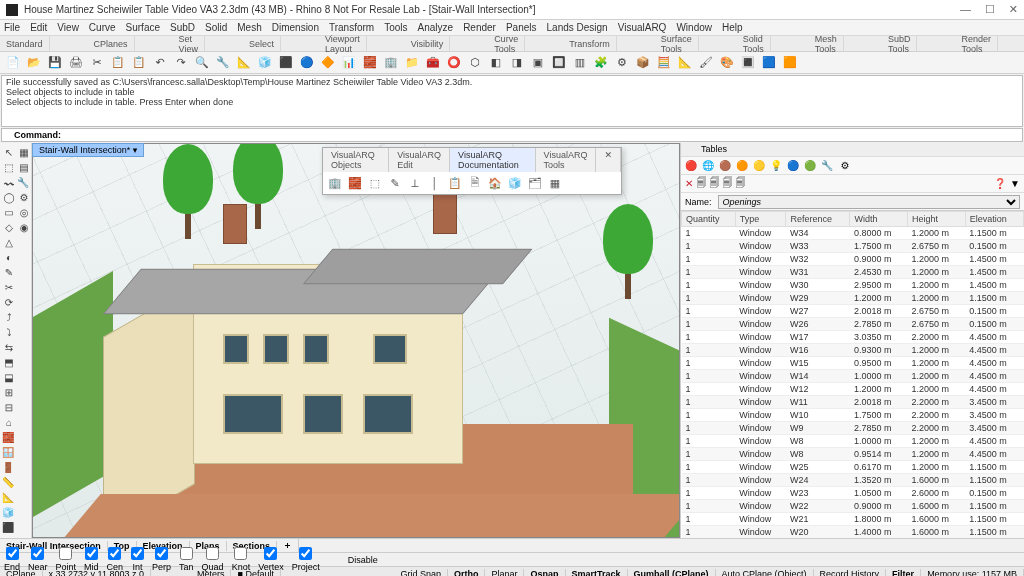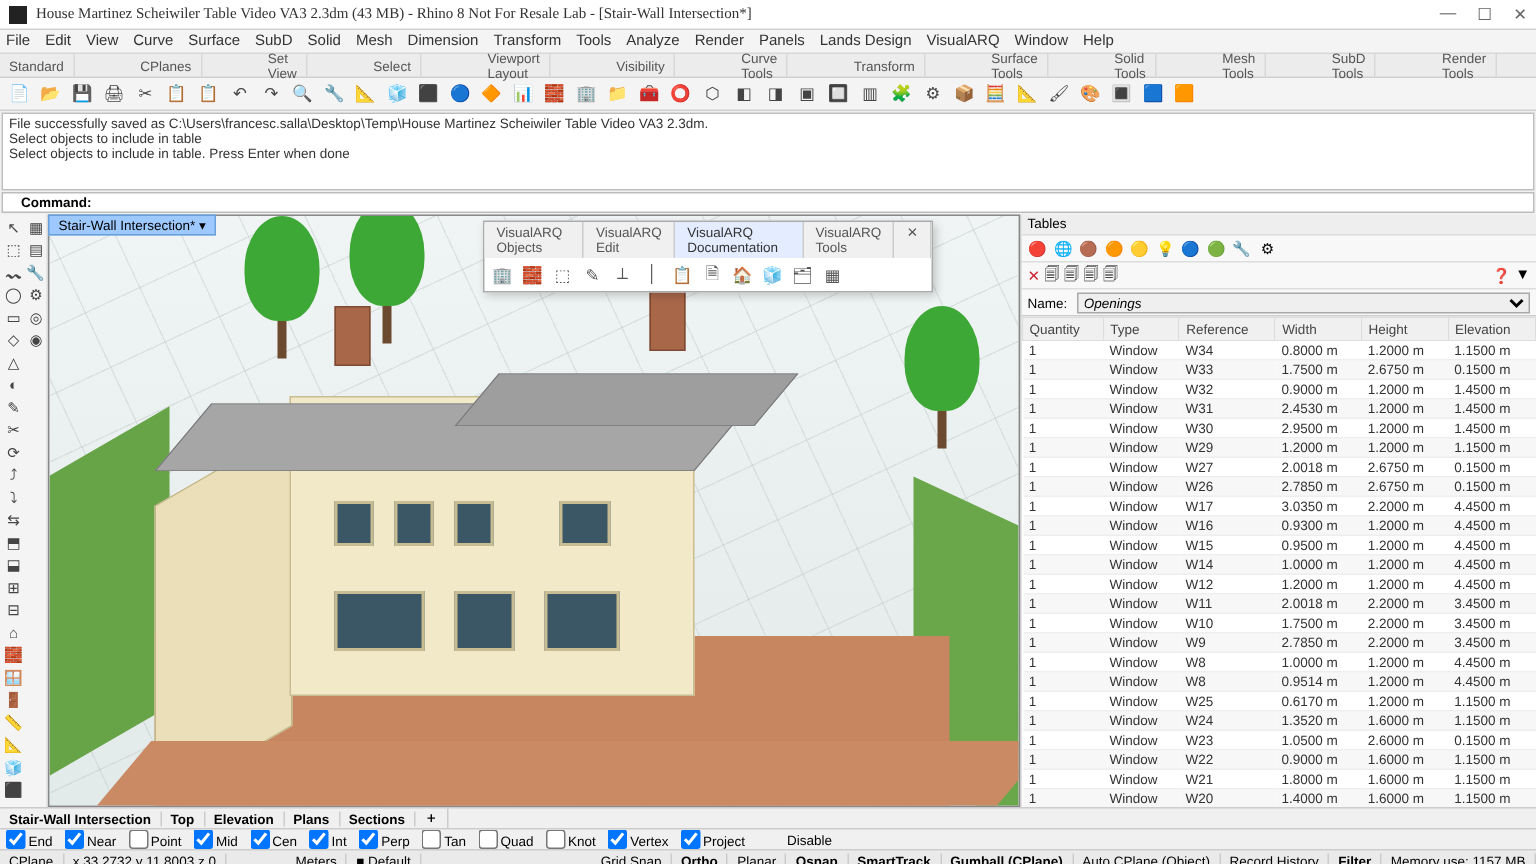--- a/index.html
+++ b/index.html
@@ -1,19 +1,19 @@
 <!DOCTYPE html>
 <html><head>
 <meta charset="utf-8">
 <style>
 * { box-sizing: border-box; margin: 0; padding: 0; font-family: "Segoe UI", Tahoma, sans-serif; }
 html, body { width: 1024px; height: 576px; overflow: hidden; background: #f0f0f0; font-size: 10px; }
 .titlebar { height: 20px; background: #fff; display: flex; align-items: center; padding: 0 6px; border-bottom: 1px solid #d0d0d0; }
 .titlebar .icon { width: 12px; height: 12px; background: #222; margin-right: 6px; }
-.titlebar .title { flex: 1; font-size: 10px; color: #333; font-family: Liberation Serif, serif; }
+.titlebar .title { flex: 1; font-size: 10px; color: #333; }
 .titlebar .winbtns { display: flex; gap: 14px; color: #666; font-size: 11px; }
 .titlebar .winbtns span { cursor: pointer; }
 .menubar { height: 16px; background: #f4f4f4; display: flex; align-items: center; padding: 0 4px; gap: 10px; font-size: 10px; color: #333; border-bottom: 1px solid #d8d8d8; }
 .menubar span { cursor: pointer; }
 .tabstrip { height: 16px; background: #ececec; display: flex; align-items: center; font-size: 9px; color: #555; border-bottom: 1px solid #d0d0d0; gap: 38px; }
 .tabstrip .tab { padding: 0 6px; height: 100%; display: flex; align-items: center; border-right: 1px solid #d8d8d8; cursor: pointer; }
 .toolbar { height: 22px; background: #f4f4f4; display: flex; align-items: center; padding: 0 4px; gap: 3px; border-bottom: 1px solid #d0d0d0; }
 .toolbar .tbtn { width: 18px; height: 18px; display: flex; align-items: center; justify-content: center; font-size: 11px; color: #444; cursor: pointer; border-radius: 2px; }
 .cmdlog { height: 52px; background: #fff; border: 1px solid #bcbcbc; margin: 1px; padding: 2px 4px; font-size: 9px; color: #333; overflow: hidden; line-height: 1.1; }
 .cmdinput { height: 14px; background: #fff; border: 1px solid #bcbcbc; margin: 0 1px 1px 1px; padding: 0 12px; font-size: 9px; font-weight: bold; display: flex; align-items: center; }
@@ -42,35 +42,35 @@
 .brick-wall-front { position:absolute; left:-40px; top:270px; width:600px; height:90px; background:#c98a64; transform:skewX(-40deg); }
 .chimney { position:absolute; width:24px; height:40px; background:#a9674a; border:1px solid #7d4a33; }
 .window { position:absolute; background:#3b5664; border:2px solid #c8bd92; }
 .floating-tabs { position:absolute; top:4px; left:290px; background:#fff; border:1px solid #aaa; box-shadow:2px 2px 6px rgba(0,0,0,.2); font-size:9px; width:300px; }
 .floating-tabs .fthead { display:flex; background:#f0f0f0; }
 .floating-tabs .ft { padding:2px 8px; border-right:1px solid #ccc; cursor:pointer; color:#555; }
 .floating-tabs .ft.active { background:#e4ecff; color:#333; }
 .floating-tabs .ftbody { height:22px; display:flex; align-items:center; gap:4px; padding:0 4px; }
 .floating-tabs .ftbtn { width:16px; height:16px; font-size:11px; display:flex; align-items:center; justify-content:center; cursor:pointer; color:#555; }
 .rightpanel { width: 344px; background: #f8f8f8; border-left: 1px solid #ccc; display: flex; flex-direction: column; }
-.rp-title { height: 14px; font-size: 9px; padding: 1px 4px; background: #eee; border-bottom: 1px solid #ddd; }
+.rp-title { height: 14px; font-size: 9px; padding: 1px 20px; background: #eee; border-bottom: 1px solid #ddd; }
 .rp-toolbar { height: 18px; display:flex; align-items:center; gap:3px; padding:0 4px; border-bottom:1px solid #ddd; }
 .rp-toolbar .rpt { width:14px; height:14px; font-size:10px; display:flex; align-items:center; justify-content:center; cursor:pointer; }
 .rp-toolbar2 { height: 18px; display:flex; align-items:center; gap:3px; padding:0 4px; border-bottom:1px solid #ddd; }
 .rp-name { height: 18px; display:flex; align-items:center; padding:0 4px; gap:6px; font-size:9px; border-bottom:1px solid #ccc; }
 .rp-name select { flex:1; font-size:9px; height:14px; border:1px solid #aaa;font-style:italic; }
 .table-wrap { flex:1; overflow:auto; background:#fff; }
 .rp-table { width:100%; border-collapse:collapse; font-size:9px; }
 .rp-table th { background:#f0f0f0; text-align:left; padding:2px 4px; border:1px solid #ddd; font-weight:normal; color:#444; position:sticky; top:0; }
 .rp-table td { padding:1px 4px; border-bottom:1px solid #eee; color:#333; }
 .rp-table tr:nth-child(even) td { background:#f7f7f7; }
 .vp-footer { height: 14px; background:#f0f0f0; display:flex; align-items:center; font-size:9px; border-top:1px solid #ccc;font-weight:bold; }
 .vp-footer .vft { padding:0 6px; border-right:1px solid #ccc; cursor:pointer; }
 .osnap-bar { height: 14px; background:#f0f0f0; display:flex; align-items:center; font-size:9px; gap:8px; padding:0 4px; border-top:1px solid #ccc; }
-.osnap-bar label { display:flex; align-items:flex-end; gap:2px; }
+.osnap-bar label { display:flex; align-items:center; gap:2px;flex-direction:column; }
 .status-bar { height: 14px; background:#eaeaea; display:flex; align-items:center; font-size:9px; border-top:1px solid #ccc; }
 .status-bar .cell { padding:0 6px; border-right:1px solid #ccc; }
 .status-bar .cell.bold { font-weight:bold; }
 .status-bar .flex1 { flex:1; }
 .red { color:#c23; }
 </style>
 </head>
 <body>
 
 <div class="titlebar">

